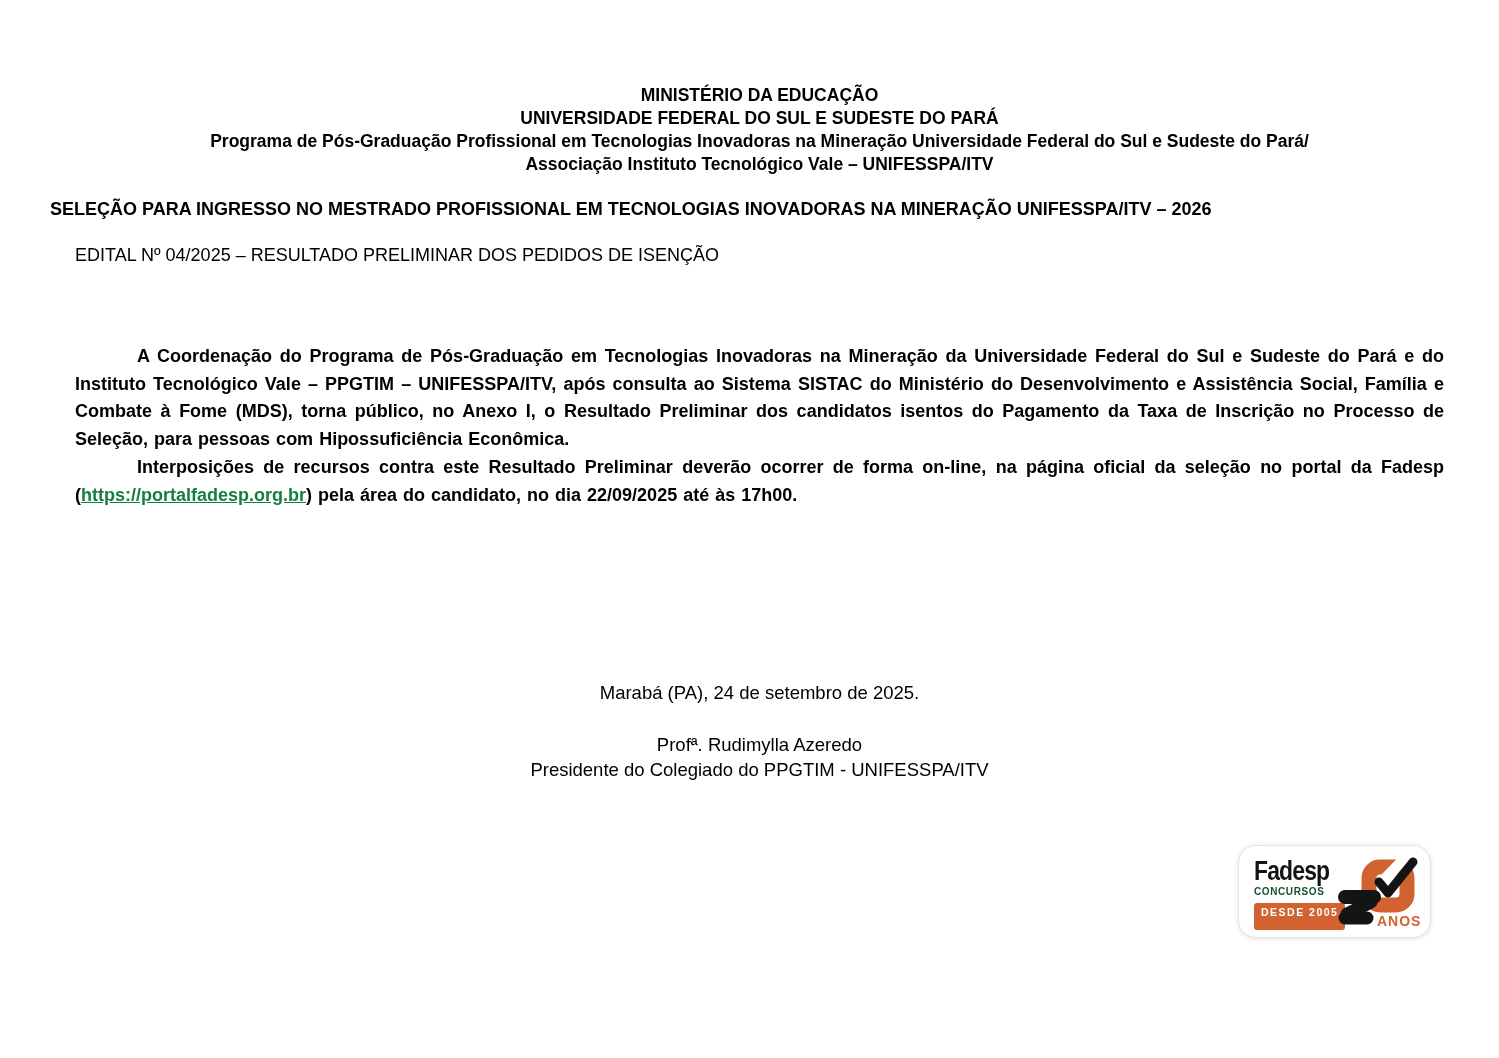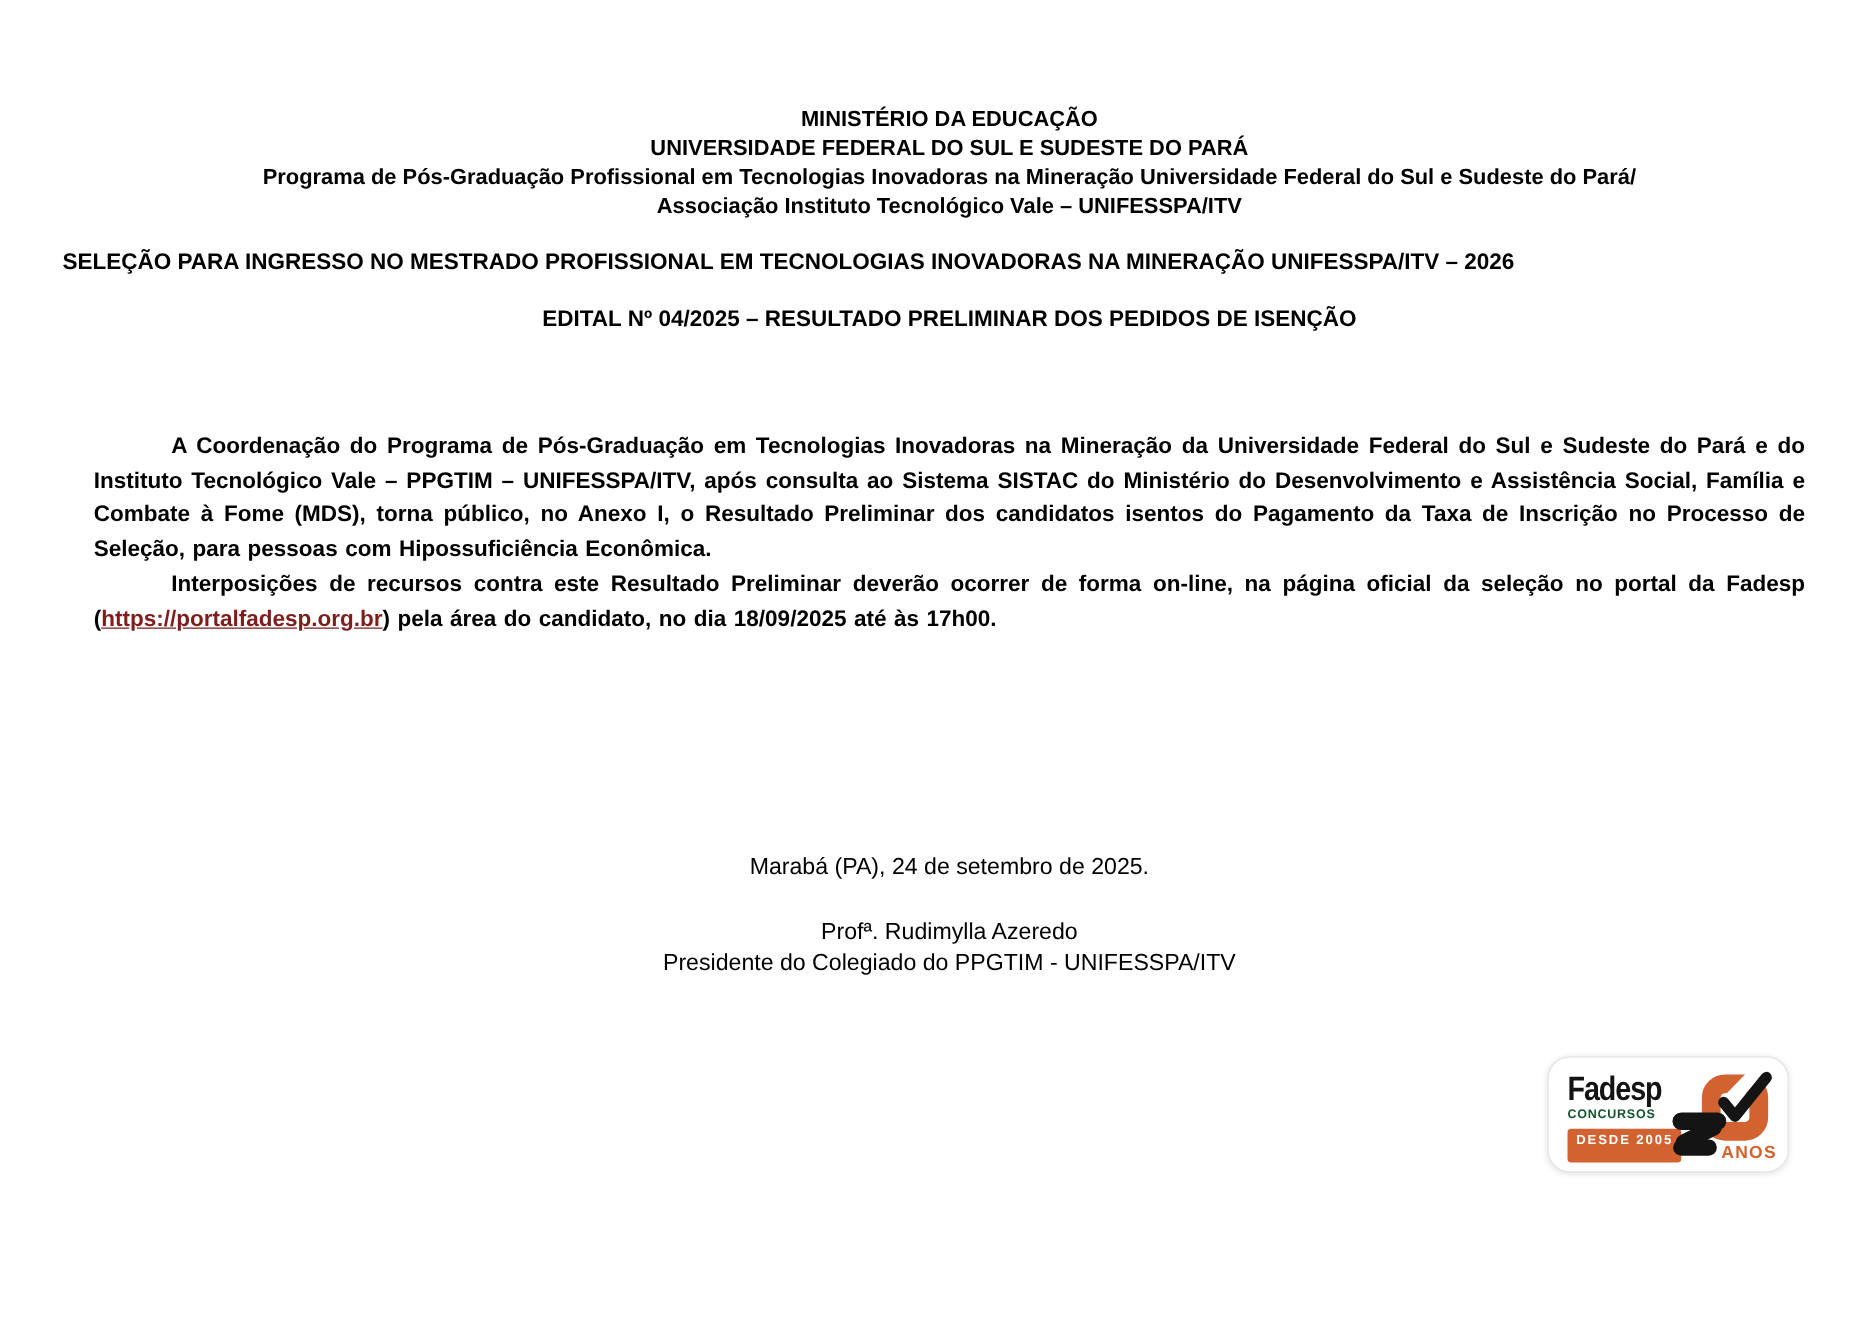--- a/index.html
+++ b/index.html
@@ -34,38 +34,38 @@
     text-align: left;
     font-weight: bold;
     font-size: 18px;
     line-height: 23px;
   }
   .title-edital {
     position: absolute;
     top: 244px;
     left: 65px;
     width: 1369px;
-    text-align: center;
-    font-weight: bold;
+    text-align: left;
+    font-weight: normal;
     font-size: 18px;
     line-height: 23px;
   }
   .body-block {
     position: absolute;
     top: 343px;
     left: 65px;
     width: 1369px;
     font-size: 18px;
     line-height: 27.7px;
     text-align: justify;
     word-spacing: 1px;
   }
   .body-block p { margin: 0; text-indent: 62px; font-weight: bold; }
   .doc-link {
-    color: #7f1d1d;
+    color: #15803d;
     text-decoration: underline;
     cursor: pointer;
   }
   .date-line {
     position: absolute;
     top: 682px;
     left: 0;
     width: 1499px;
     text-align: center;
     font-size: 18.5px;
@@ -148,21 +148,21 @@
     <div>Programa de Pós-Graduação Profissional em Tecnologias Inovadoras na Mineração Universidade Federal do Sul e Sudeste do Pará/</div>
     <div>Associação Instituto Tecnológico Vale – UNIFESSPA/ITV</div>
   </div>
 
   <div class="title-selection">SELEÇÃO PARA INGRESSO NO MESTRADO PROFISSIONAL EM TECNOLOGIAS INOVADORAS NA MINERAÇÃO UNIFESSPA/ITV – 2026</div>
 
   <div class="title-edital">EDITAL Nº 04/2025 – RESULTADO PRELIMINAR DOS PEDIDOS DE ISENÇÃO</div>
 
   <div class="body-block">
     <p><span>A Coordenação do Programa de Pós-Graduação em Tecnologias Inovadoras na Mineração da Universidade Federal do Sul e Sudeste do Pará e do Instituto Tecnológico Vale – PPGTIM – UNIFESSPA/ITV, após consulta ao Sistema SISTAC do Ministério do Desenvolvimento e Assistência Social, Família e Combate à Fome (MDS), torna público, </span><b>no Anexo I</b><span>, o Resultado Preliminar dos candidatos isentos do Pagamento da Taxa de Inscrição no Processo de Seleção, para pessoas com Hipossuficiência Econômica.</span></p>
-    <p><span>Interposições de recursos contra este Resultado Preliminar deverão ocorrer de forma on-line, na página oficial da seleção no portal da Fadesp (</span><span class="doc-link">https://portalfadesp.org.br</span><span>) pela área do candidato, no dia </span><b>18/09/2025 até às 17h00.</b></p>
+    <p><span>Interposições de recursos contra este Resultado Preliminar deverão ocorrer de forma on-line, na página oficial da seleção no portal da Fadesp (</span><span class="doc-link">https://portalfadesp.org.br</span><span>) pela área do candidato, no dia </span><b>22/09/2025 até às 17h00.</b></p>
   </div>
 
   <div class="date-line">Marabá (PA), 24 de setembro de 2025.</div>
 
   <div class="signature-block">
     <div>Profª. Rudimylla Azeredo</div>
     <div>Presidente do Colegiado do PPGTIM - UNIFESSPA/ITV</div>
   </div>
 
   <div class="logo-box" aria-label="Fadesp Concursos - 20 anos - desde 2005">

